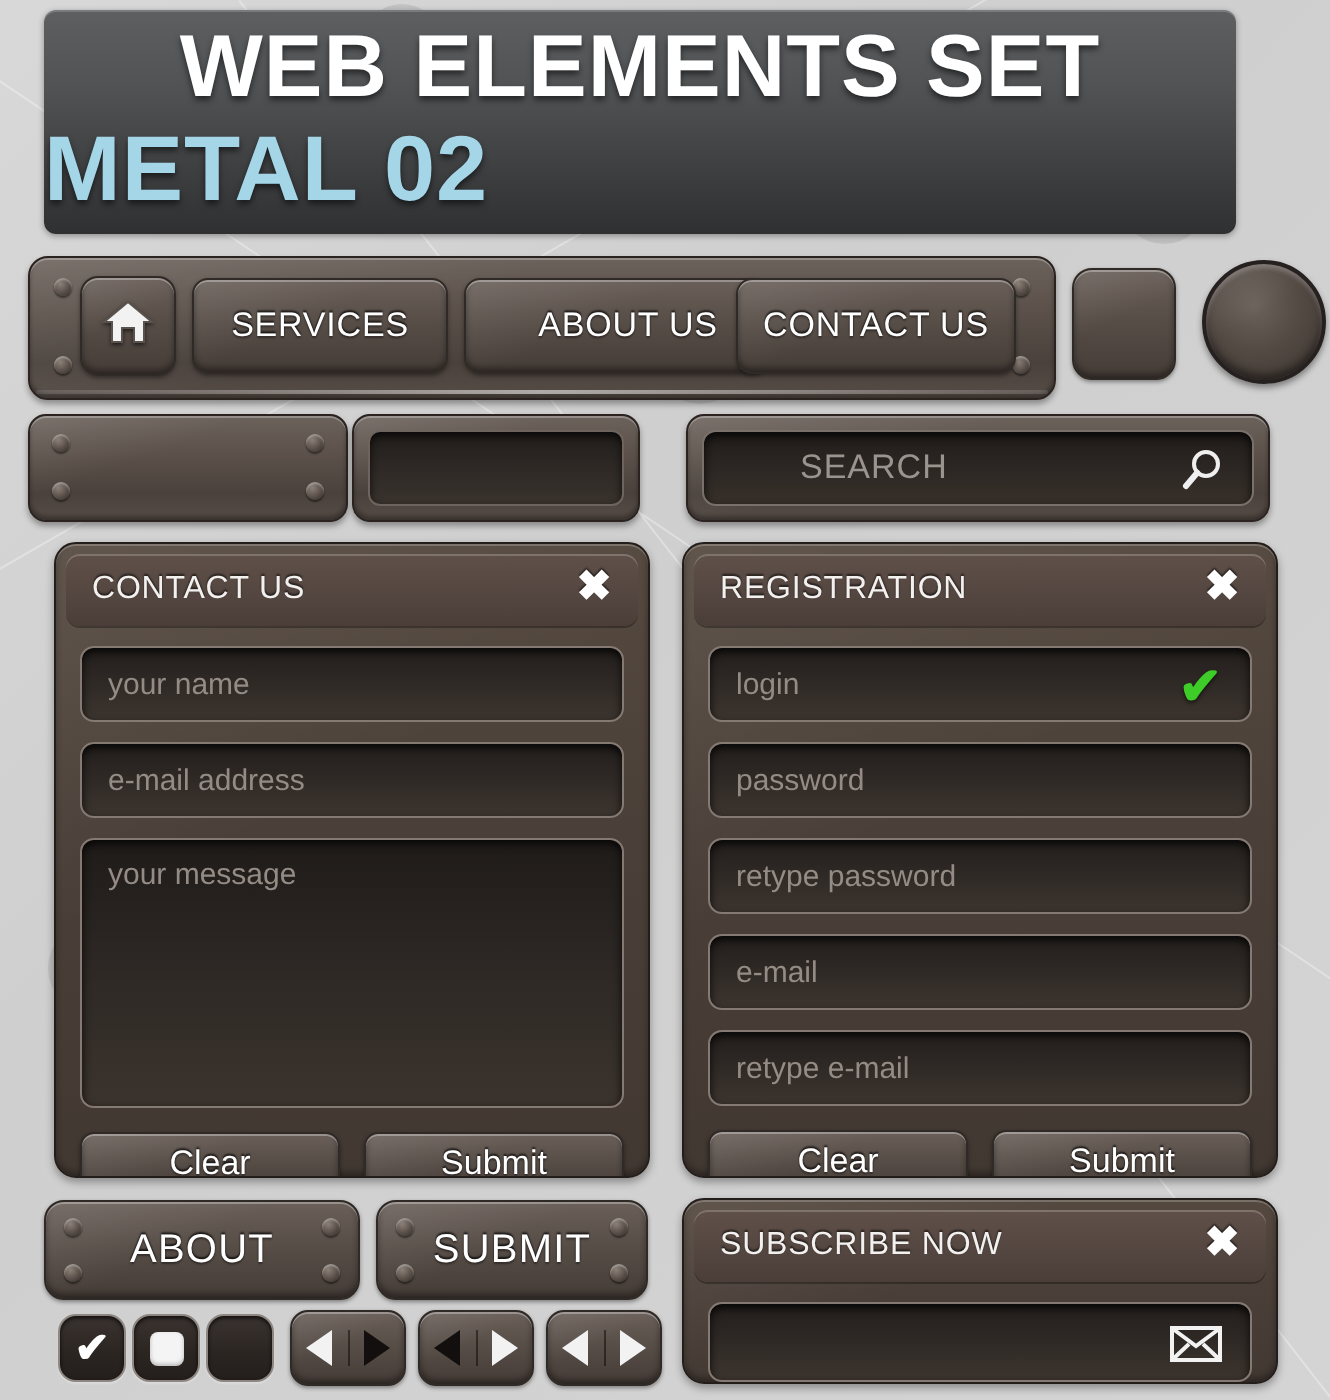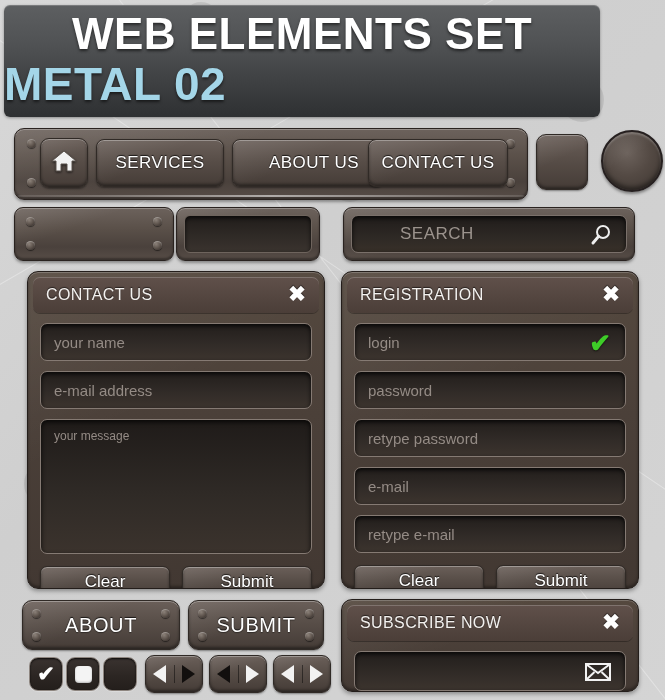--- a/index.html
+++ b/index.html
@@ -17,21 +17,21 @@
   .wm { position: absolute; border-radius: 50%; pointer-events: none; opacity: .30; }
   .wm i { position:absolute; inset:0; border-radius:50%;
           border: 7px solid #9b9b9b; }
   .wm i:after { content:''; position:absolute; left:14%; top:14%;
           width:62%; height:62%; border-radius:50%; background:#9b9b9b; }
   .wmline { position:absolute; height:1px; background:rgba(255,255,255,.33);
             transform-origin: 0 0; pointer-events:none; }
 
   
   .header {
-    position:absolute; left:4px; top:5px; width:596px; height:112px;
+    position:absolute; left:22px; top:5px; width:596px; height:112px;
     border-radius: 6px;
     background: linear-gradient(180deg,#5d5f61 0%,#505254 35%,#3b3d3f 75%,#2e3032 100%);
     box-shadow: inset 0 1px 0 rgba(255,255,255,.18), 0 1px 3px rgba(0,0,0,.35);
     overflow:hidden;
   }
   .h-title1 {
     position:absolute; width:100%; top:4px; text-align:center;
     font-size:44px; font-weight:bold; color:#ffffff; letter-spacing:.5px;
     text-shadow: 0 2px 3px rgba(0,0,0,.55);
   }
@@ -170,21 +170,21 @@
     box-shadow: inset 0 2px 4px rgba(0,0,0,.8);
     display:flex; align-items:center;
   }
   .field span.ph { margin-left:13px; color:#948b85; font-size:15px; }
   .area {
     position:relative; margin:10px 12px 0 12px; height:135px; border-radius:7px;
     background: linear-gradient(180deg,#1f1b19 0%,#2f2a26 55%,#3b332d 100%);
     border:1px solid #857a73;
     box-shadow: inset 0 2px 5px rgba(0,0,0,.8);
   }
-  .area span.ph { position:absolute; left:13px; top:9px; color:#948b85; font-size:12px; }
+  .area span.ph { position:absolute; left:13px; top:9px; color:#948b85; font-size:15px; }
   .checkmark {
     position:absolute; right:14px; top:4px; color:#3ecc28; font-size:26px;
     font-weight:bold; line-height:30px;
     text-shadow: 0 1px 2px rgba(0,0,0,.6);
   }
   .panel-actions { display:flex; gap:12px; margin:12px 12px 0 12px; }
   .panel-actions .metal-btn { flex:1; height:32px; border-radius:7px; font-size:17px; }
 
   
   .big-btn {

